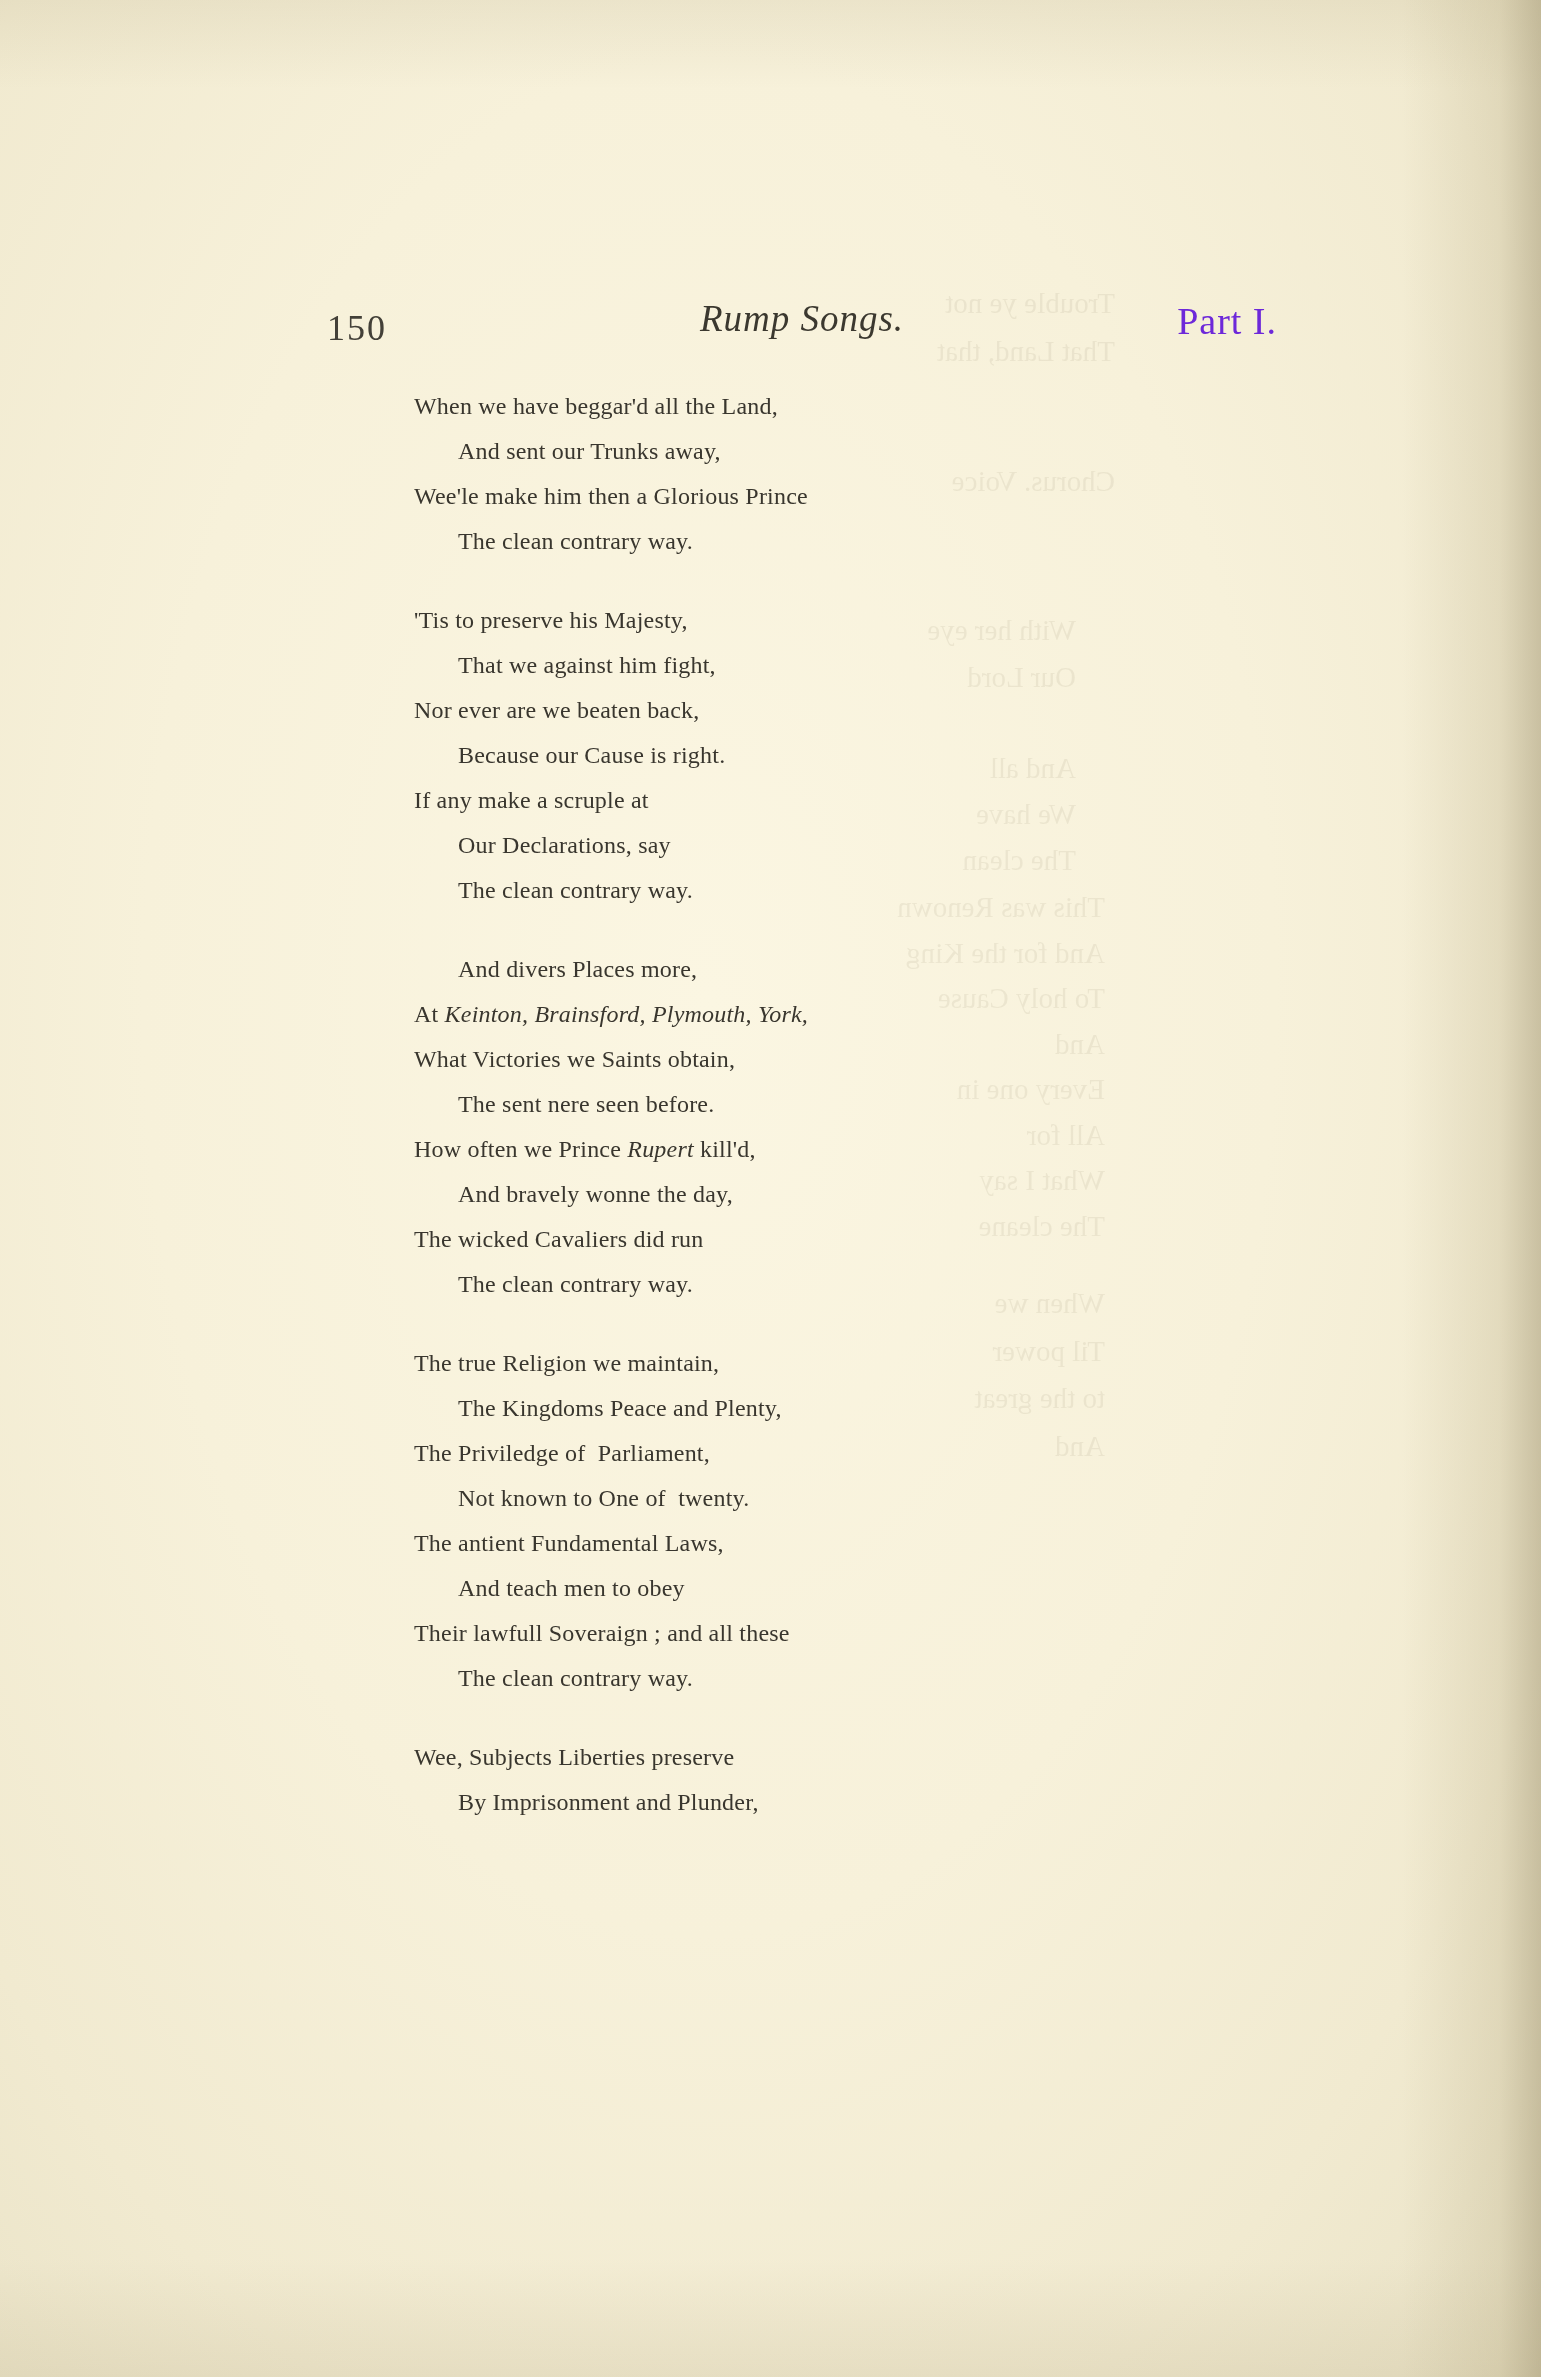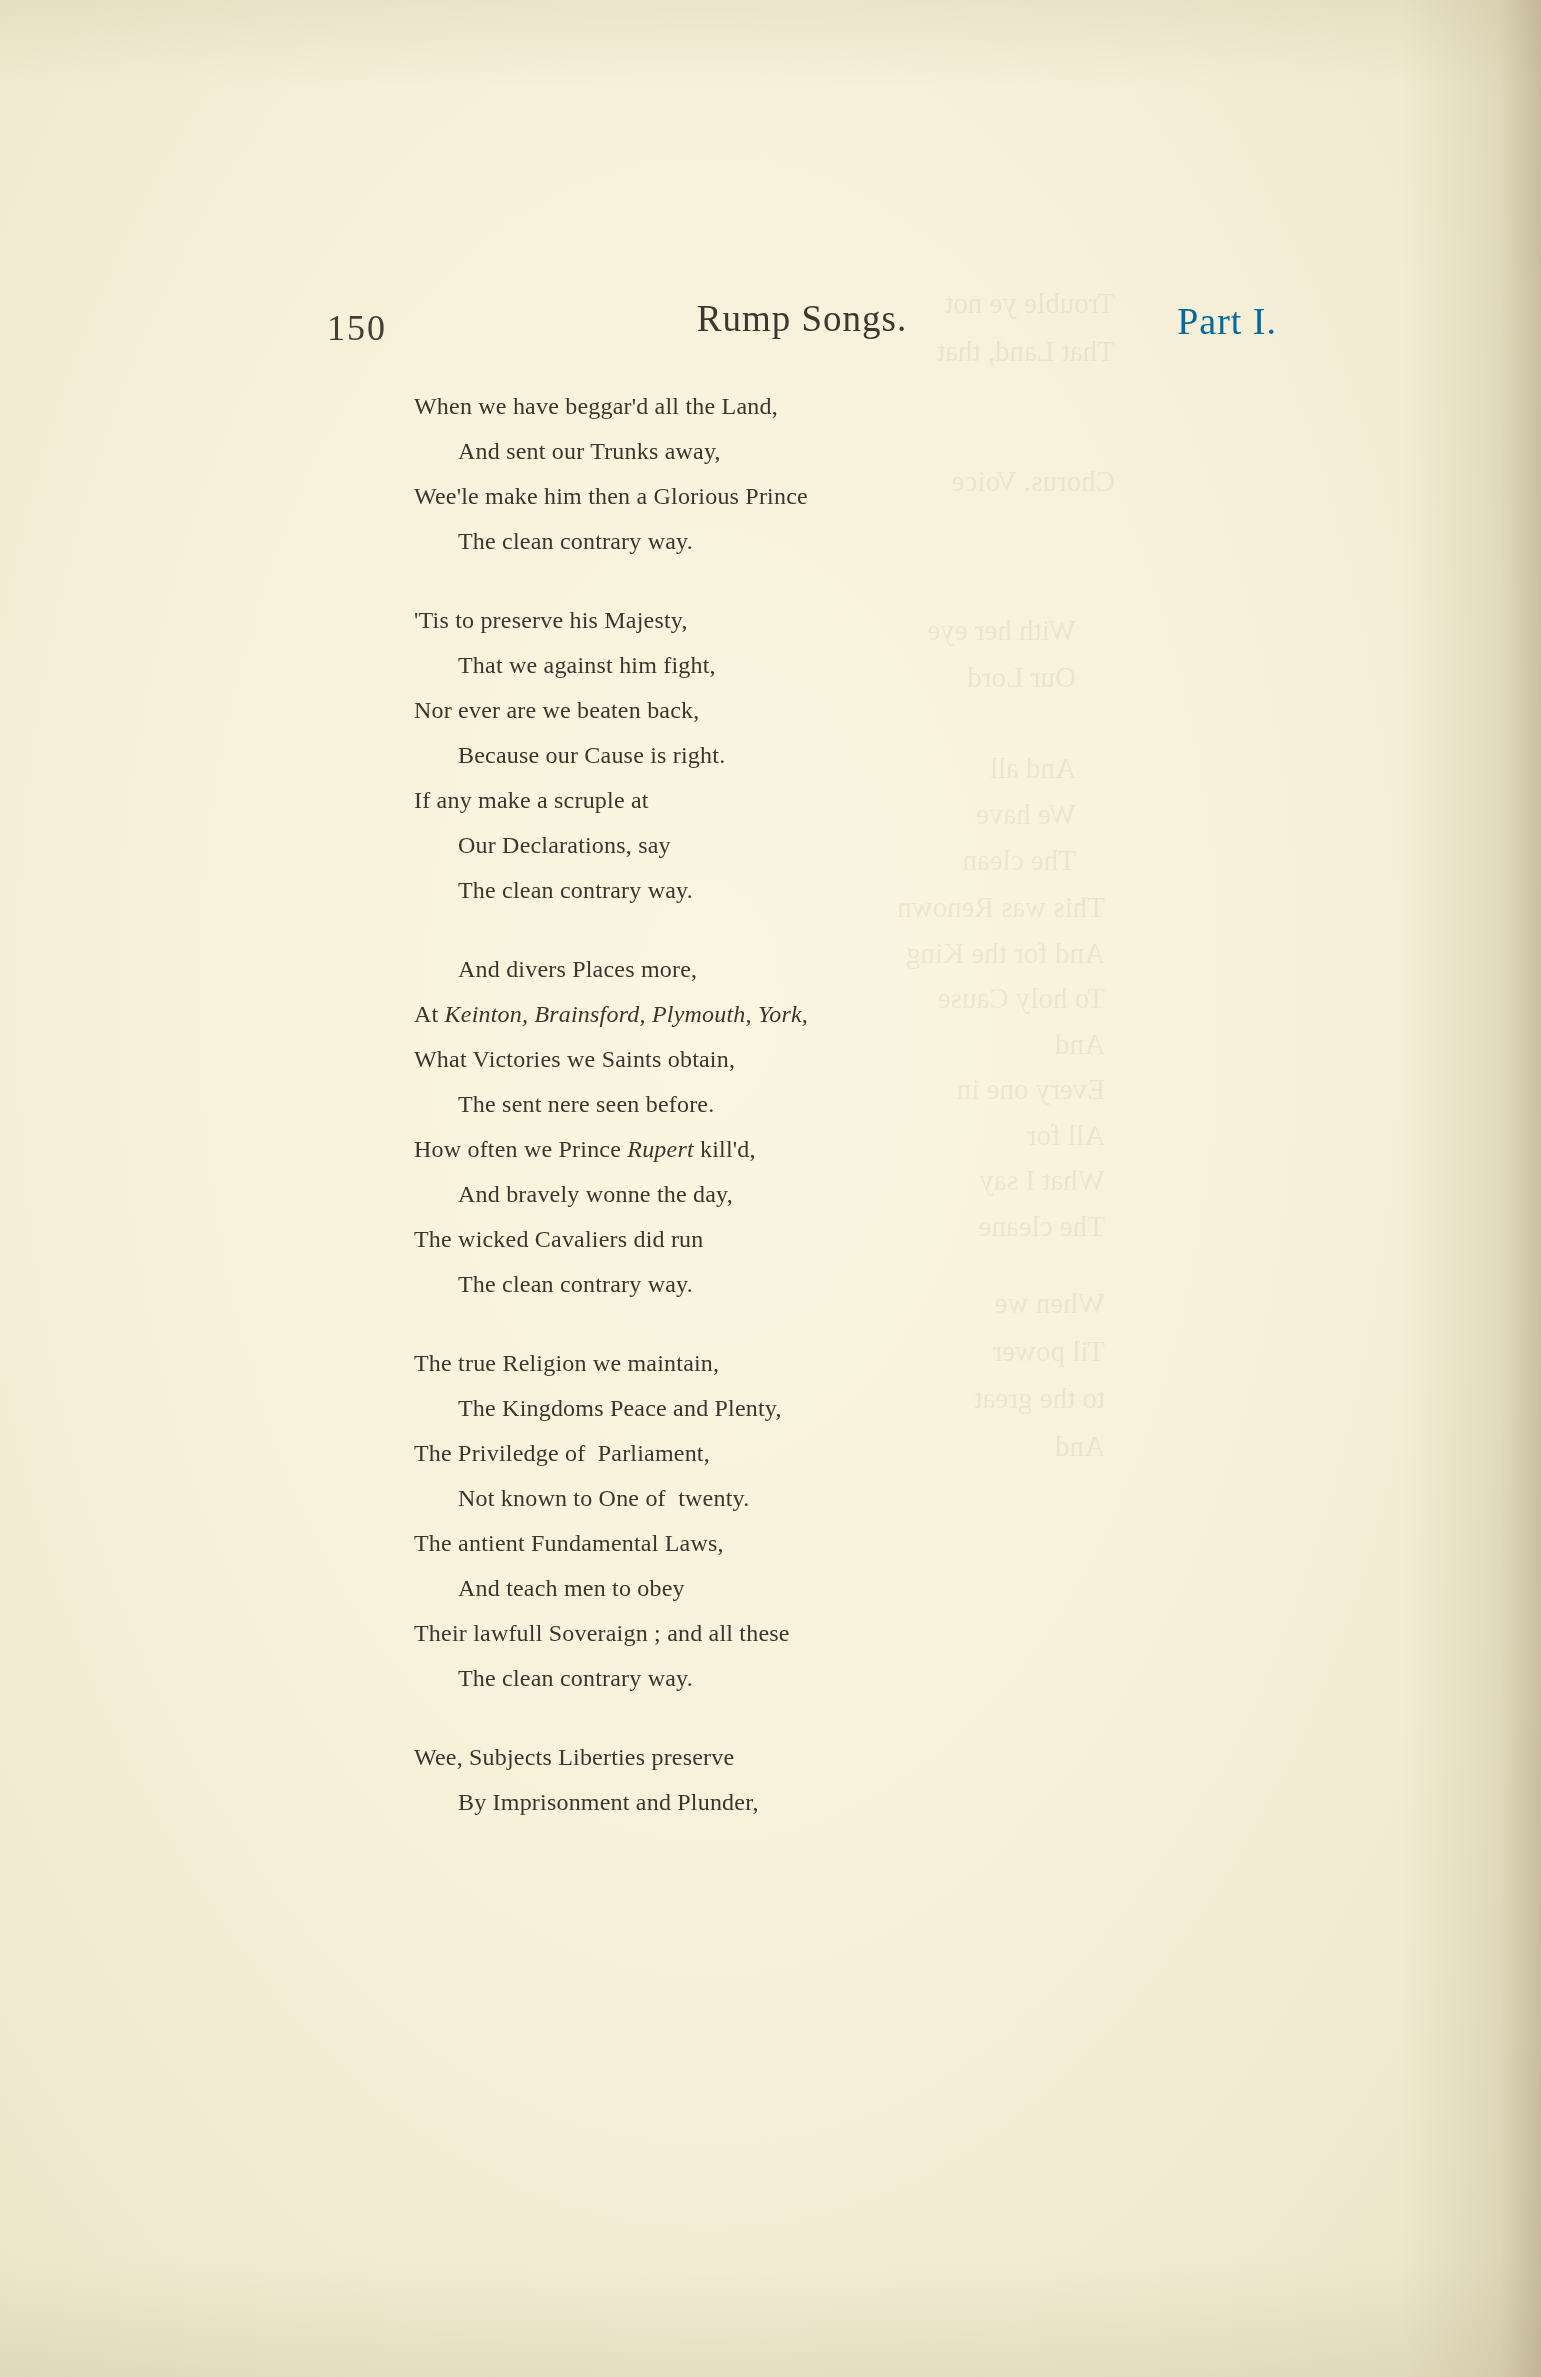--- a/index.html
+++ b/index.html
@@ -72,31 +72,32 @@
     font-size: 36px;
     letter-spacing: 2px;
     color: #434038;
   }
   .head-title {
     position: absolute;
     left: 0;
     top: 0;
     width: 100%;
     text-align: center;
+    font-style: italic;
     font-size: 37px;
     letter-spacing: 1px;
     color: #3b382f;
   }
   .part-label {
     position: absolute;
     right: 0;
     top: 2px;
     font-size: 38px;
     letter-spacing: 1px;
-    color: #0369a1;
+    color: #6d28d9;
   }
 
   
   .poem {
     position: absolute;
     left: 414px;
     top: 384px;
     width: 713px;
   }
   .stanza {

